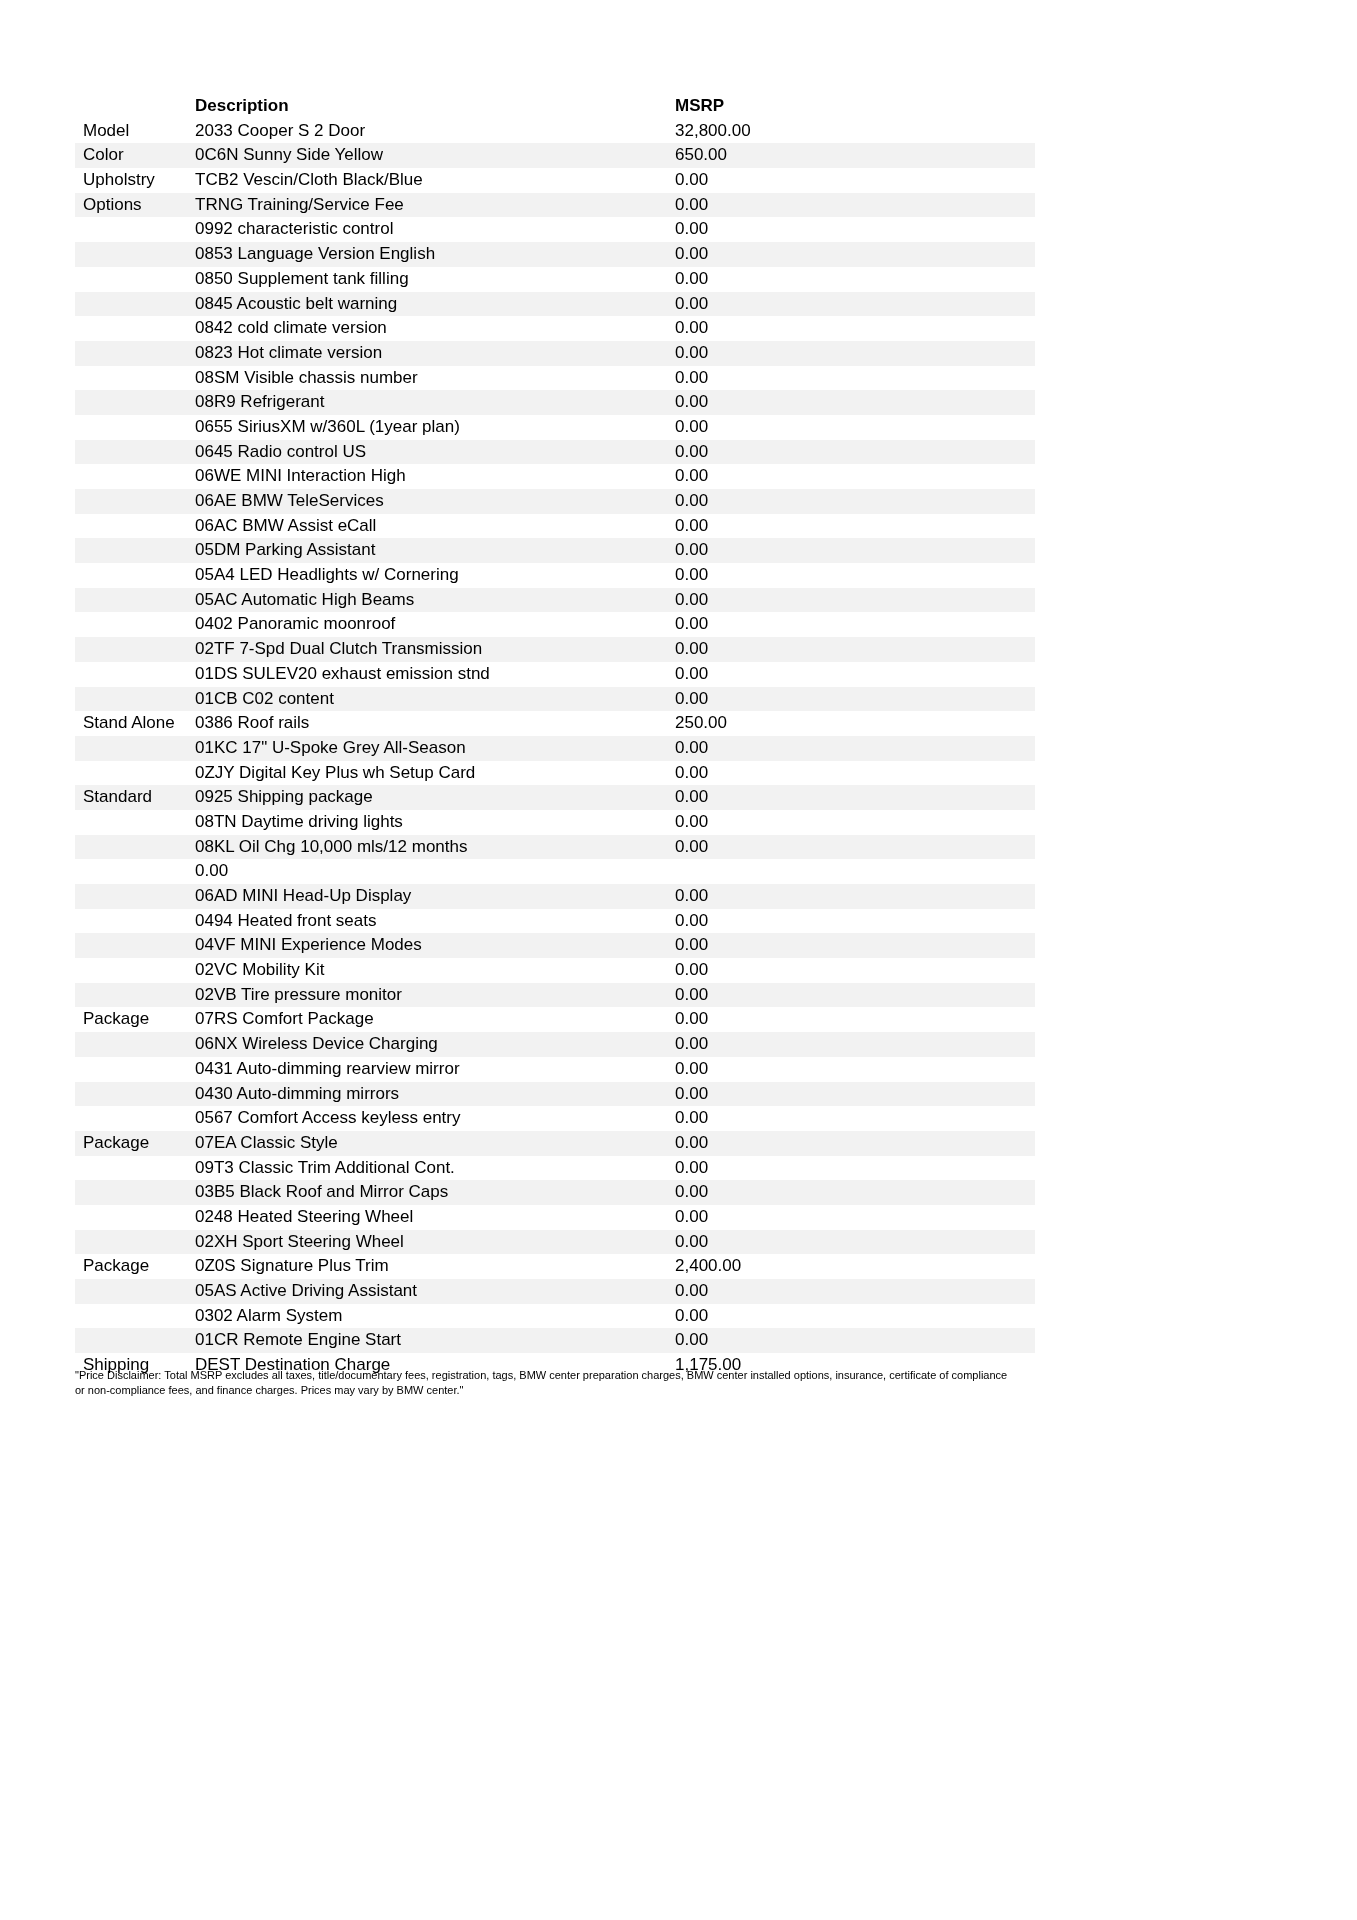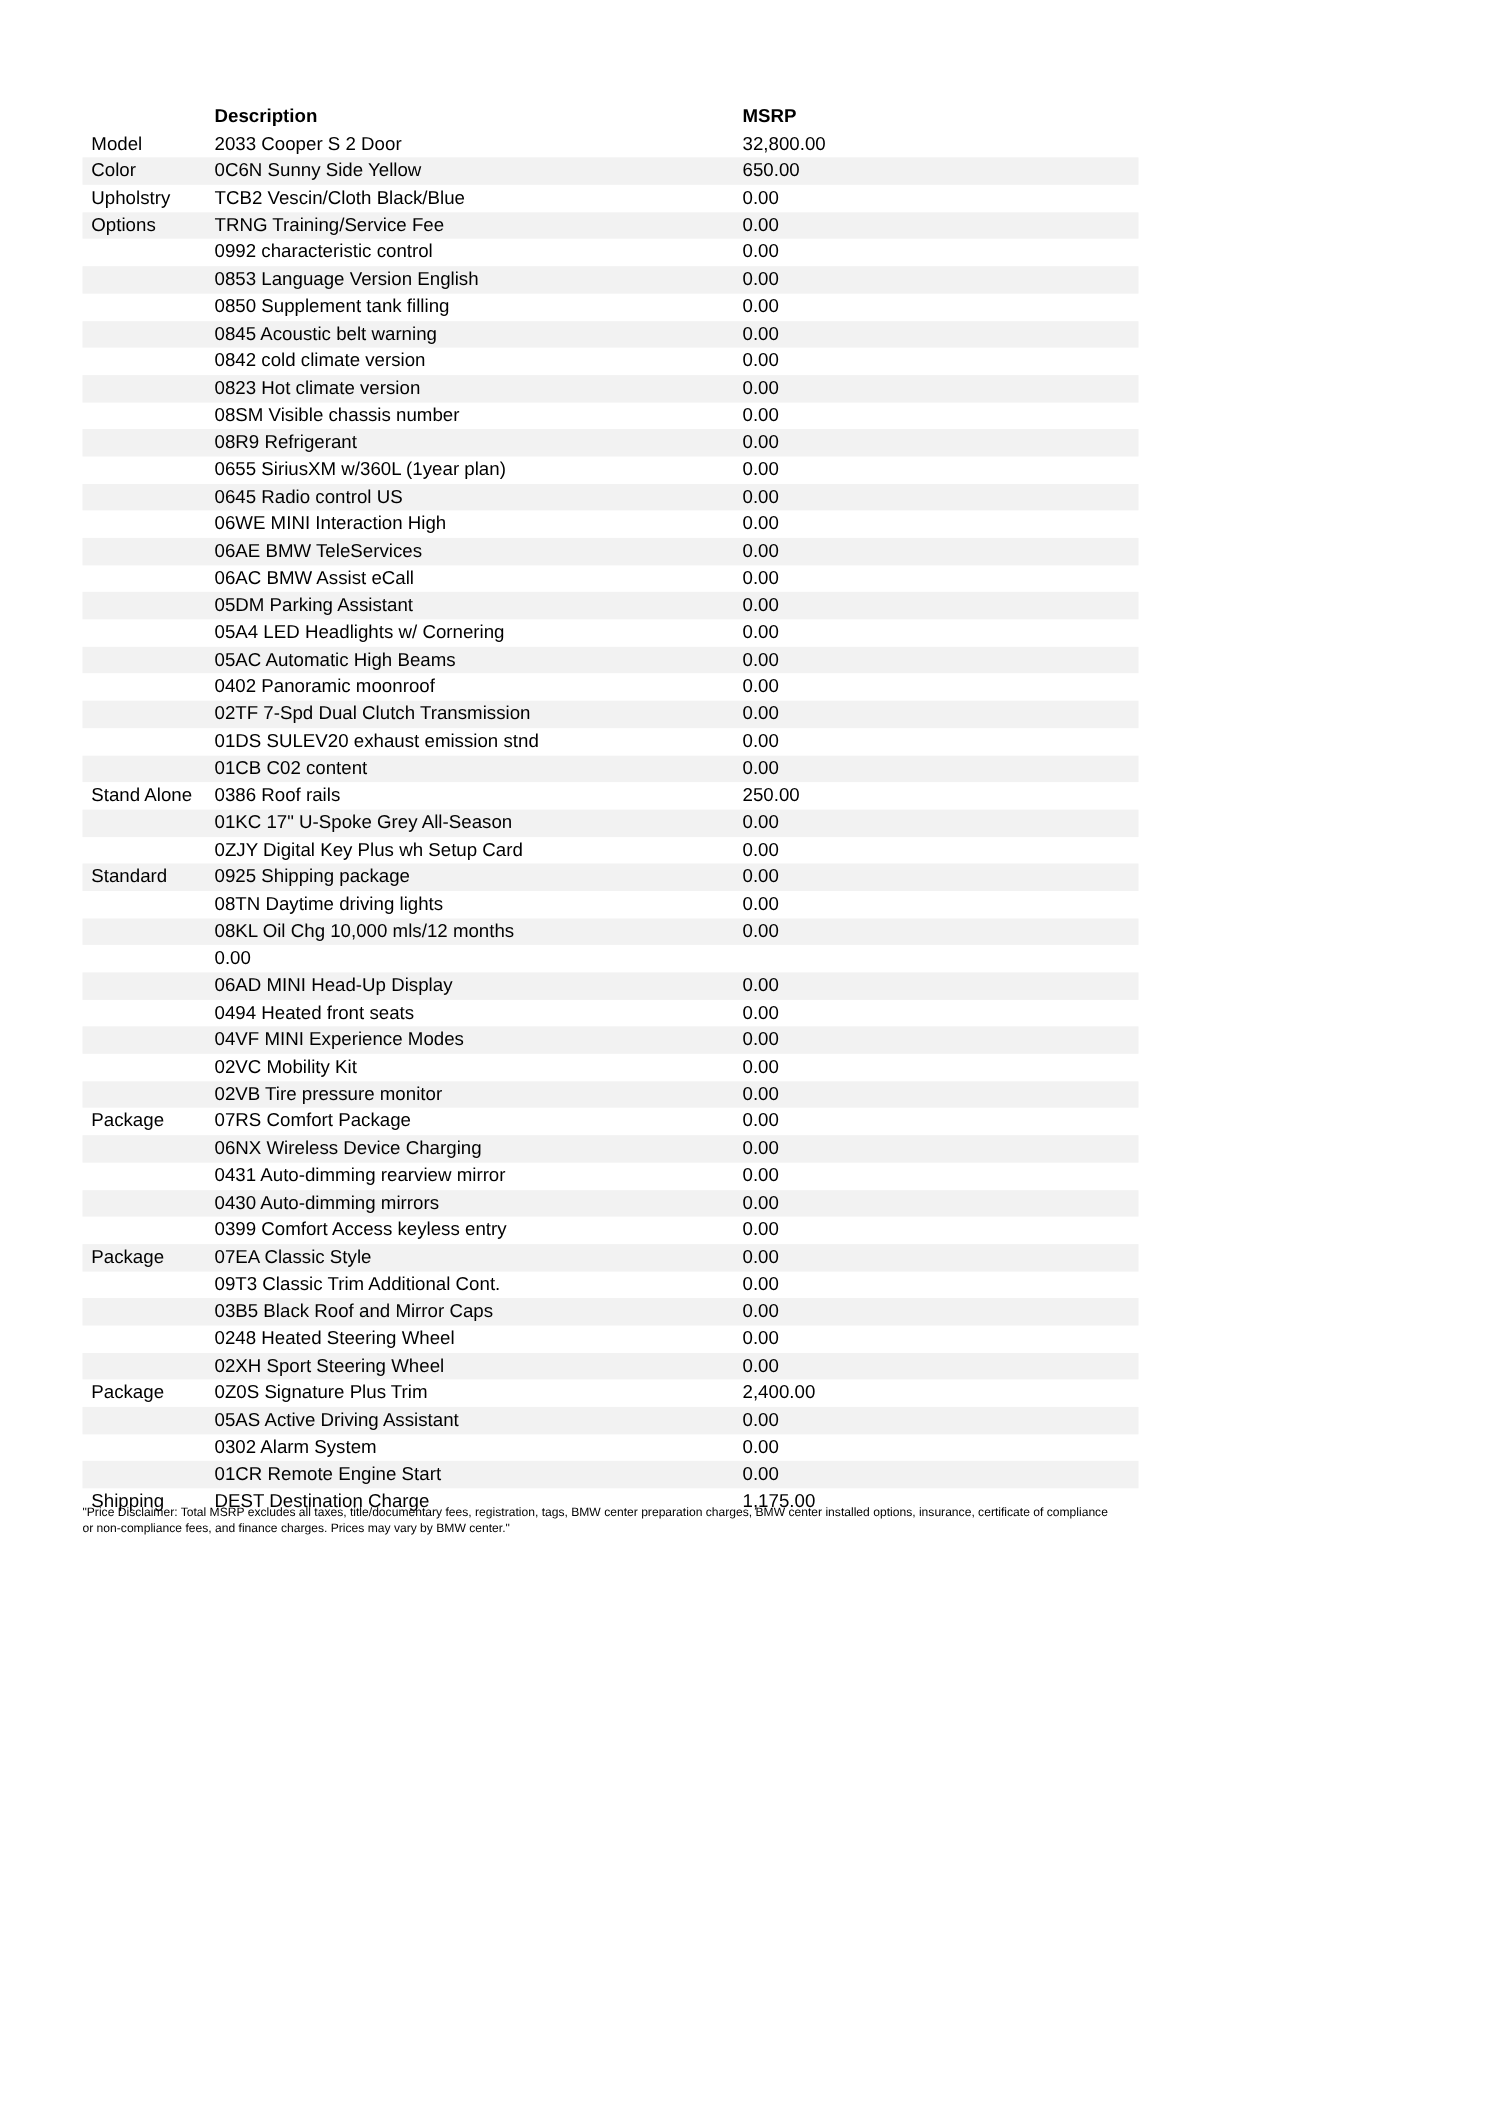--- a/index.html
+++ b/index.html
@@ -287,21 +287,21 @@
         <div class="cell fill"></div>
       </div>
       <div class="row">
         <div class="cell cat"></div>
         <div class="cell desc">0430 Auto-dimming mirrors</div>
         <div class="cell msrp">0.00</div>
         <div class="cell fill"></div>
       </div>
       <div class="row">
         <div class="cell cat"></div>
-        <div class="cell desc">0399 Comfort Access keyless entry</div>
+        <div class="cell desc">0567 Comfort Access keyless entry</div>
         <div class="cell msrp">0.00</div>
         <div class="cell fill"></div>
       </div>
       <div class="row">
         <div class="cell cat">Package</div>
         <div class="cell desc">07EA Classic Style</div>
         <div class="cell msrp">0.00</div>
         <div class="cell fill"></div>
       </div>
       <div class="row">

